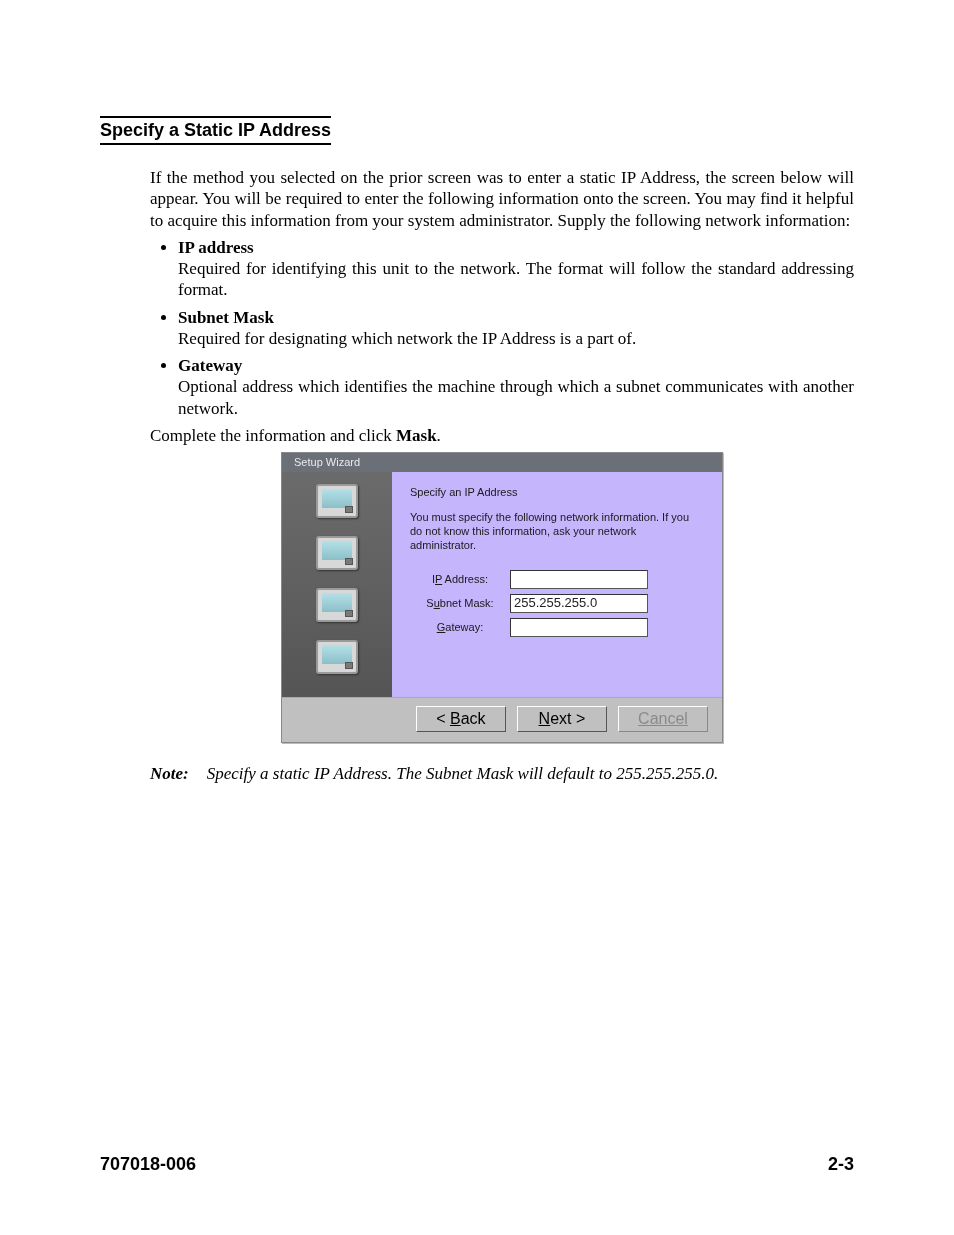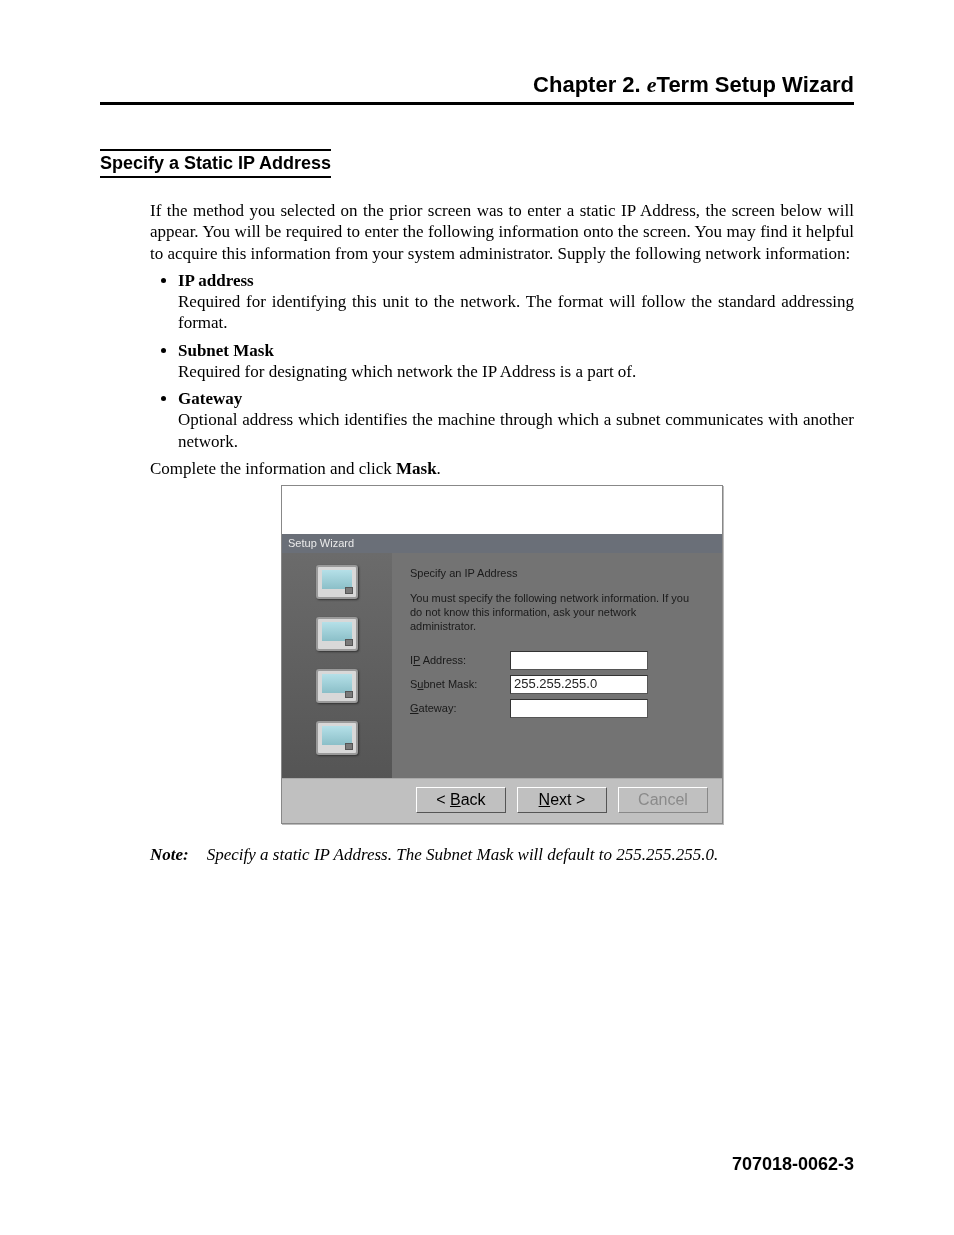--- a/index.html
+++ b/index.html
@@ -10,53 +10,49 @@
   .body{margin:22px 0 0 50px;font-size:17px;line-height:1.25;}
   .body p{margin:0 0 6px 0;text-align:justify;}
   .body ul{margin:4px 0 6px 0;padding-left:28px;}
   .body li{margin-bottom:6px;text-align:justify;}
   .body li .term{font-weight:bold;}
   .action{margin:14px 0 16px 0;font-size:17px;}
   .action .btn{font-weight:bold;}
 
   
   .shot{width:440px;margin:6px auto 20px auto;border:1px solid #888;font-family:"MS Sans Serif",Tahoma,Arial,sans-serif;font-size:11px;color:#1a1a1a;box-shadow:1px 1px 0 #bbb;}
-  .shot .titlebar{background:#6a6f78;color:#eaeaea;padding:2px 6px;height:15px;line-height:15px;font-size:11px;margin-top:48px;}
-  .shot .client{display:flex;background:#737373;}
+  .shot .titlebar{background:#6a6f78;color:#eaeaea;padding:2px 12px;height:15px;line-height:15px;font-size:11px;}
+  .shot .client{display:flex;background:#c4b5fd;}
   .leftcol{width:110px;background:linear-gradient(#6b6b6b,#555);padding:12px 0 4px 0;display:flex;flex-direction:column;align-items:center;gap:18px;}
   .monitor{width:38px;height:30px;background:#d8d8d8;border:2px solid #9a9a9a;border-radius:3px;position:relative;box-shadow:1px 1px 2px #333;}
   .monitor:after{content:"";position:absolute;right:3px;bottom:3px;width:6px;height:5px;background:#7a7a7a;border:1px solid #555;}
   .monitor .screen{position:absolute;left:4px;top:3px;right:4px;bottom:8px;background:linear-gradient(#b5e0e8,#8bbfc8);}
   .rightcol{flex:1;padding:14px 20px 6px 18px;display:flex;flex-direction:column;min-height:205px;}
   .r-head{font-size:11px;margin-bottom:10px;}
   .r-sub{font-size:11px;line-height:1.3;margin-bottom:18px;}
   .form{font-size:11px;}
   .frow{display:flex;align-items:center;margin-bottom:6px;height:18px;}
-  .frow .lab{width:100px;}
+  .frow .lab{width:100px;text-align:center;}
   .frow .lab .u{text-decoration:underline;}
   .frow .inp{flex:0 0 130px;height:17px;background:#fff;border:1px solid #555;border-top-color:#333;border-left-color:#333;font-size:13px;padding:0 3px;line-height:15px;color:#222;}
   .btnrow{background:#c0c0c0;padding:8px 14px 10px 0;text-align:right;border-top:1px solid #aaa;}
   .winbtn{display:inline-block;min-width:64px;text-align:center;background:#c0c0c0;border:1px solid #000;border-top-color:#fff;border-left-color:#fff;border-right-color:#555;border-bottom-color:#555;padding:2px 12px;margin-left:8px;font-size:16px;font-family:inherit;color:#000;}
-  .winbtn.disabled{color:#8a8a8a;border-right-color:#888;border-bottom-color:#888;}
+  .winbtn.disabled{color:#8a8a8a;border-right-color:#888;border-bottom-color:#888;text-decoration:underline;}
   .winbtn .u{text-decoration:underline;}
 
   .note{margin:14px 0 0 0;font-size:17px;font-style:italic;}
   .note .nl{font-weight:bold;margin-right:18px;}
 
-  .footer{position:absolute;left:100px;right:100px;bottom:60px;display:flex;justify-content:flex-end;font-family:Arial,Helvetica,sans-serif;font-weight:bold;font-size:18px;}
+  .footer{position:absolute;left:100px;right:100px;bottom:60px;display:flex;justify-content:space-between;font-family:Arial,Helvetica,sans-serif;font-weight:bold;font-size:18px;}
 </style>
 </head>
 <body>
 
 <div class="page">
 
-  <div class="chapter-header">
-    <span>Chapter 2.</span>
-    <span class="e">e</span><span>Term Setup Wizard</span>
-  </div>
 
   <div class="section-title">Specify a Static IP Address</div>
 
   <div class="body">
     <p>If the method you selected on the prior screen was to enter a static IP Address, the screen below will appear. You will be required to enter the following information onto the screen. You may find it helpful to acquire this information from your system administrator. Supply the following network information:</p>
     <ul>
       <li>
         <span class="term">IP address</span><br>
         <span>Required for identifying this unit to the network. The format will follow the standard addressing format.</span>
       </li>

